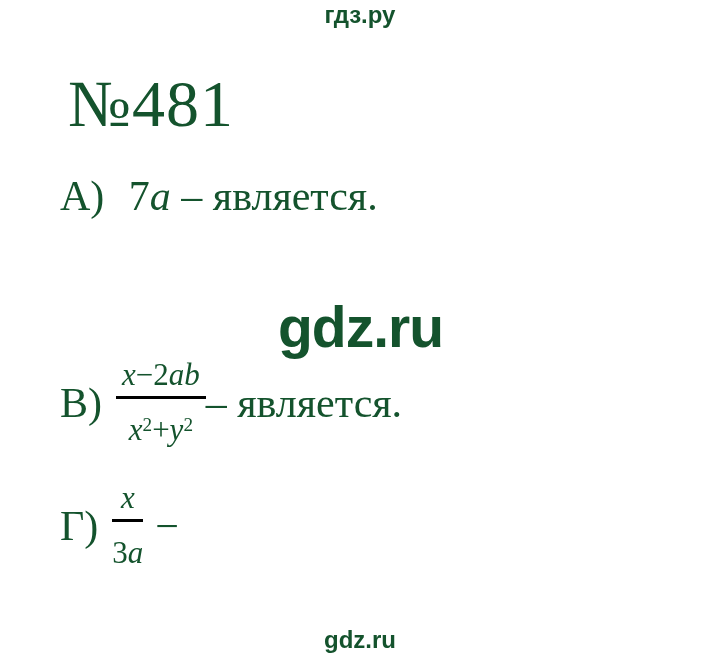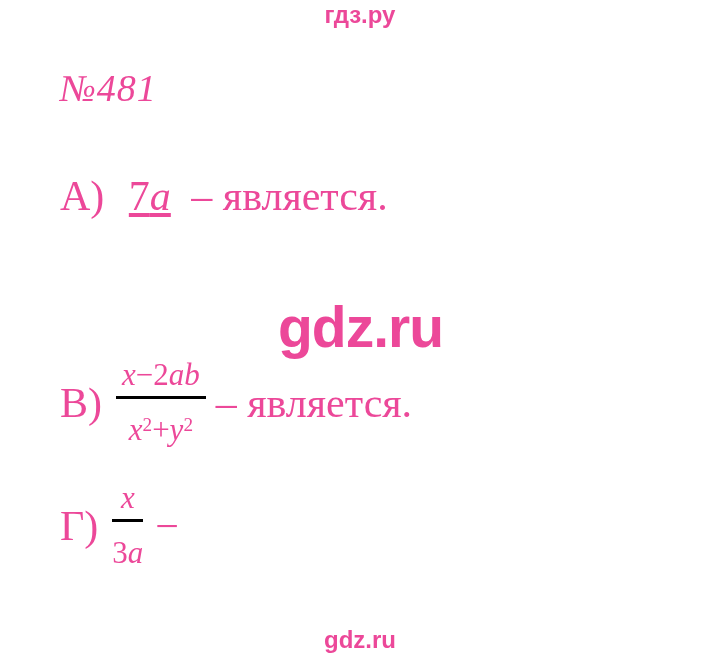--- a/index.html
+++ b/index.html
@@ -2,56 +2,55 @@
 <html><head>
 <meta charset="utf-8">
 <style>
   * { margin: 0; padding: 0; box-sizing: border-box; }
   html, body { background: #ffffff; }
   .page {
     position: relative;
     width: 720px;
     height: 661px;
     background: #ffffff;
-    color: #ec4899;
+    color: #14532d;
     overflow: hidden;
     font-family: "Liberation Serif", serif;
   }
   .site-header {
     position: absolute;
     top: 3px; left: 0; width: 100%;
     text-align: center;
     font-family: "Liberation Sans", sans-serif;
     font-weight: 700;
     font-size: 24px;
     line-height: 1;
   }
   .title {
     position: absolute;
-    left: 60px; top: 68px;
-    font-size: 38px;
+    left: 68px; top: 68px;
+    font-size: 66px;
     font-weight: 400;
     line-height: 1.1;
     letter-spacing: 1px;
-    font-style: italic;
   }
   .item {
     position: absolute;
     left: 60px;
     font-size: 42px;
     line-height: 1.05;
     white-space: nowrap;
   }
   .item-a { top: 174px; }
   .item-b { top: 269px; }
   .item-v { top: 357px; display: flex; align-items: center; height: 92px; }
   .item-g { top: 480px; display: flex; align-items: center; height: 92px; }
   .label { margin-right: 14px; }
-  .answer { margin-left: 10px; }
-  .math { font-style: normal; text-decoration: underline; }
+  .answer { }
+  .math { font-style: normal; }
   .m-it { font-style: italic; }
   .m-up { font-style: normal; }
   .m-sup { font-style: normal; font-size: 0.62em; vertical-align: 0.45em; }
   .frac {
     display: inline-flex;
     flex-direction: column;
     font-size: 31px;
     line-height: 1.12;
     text-align: center;
   }

